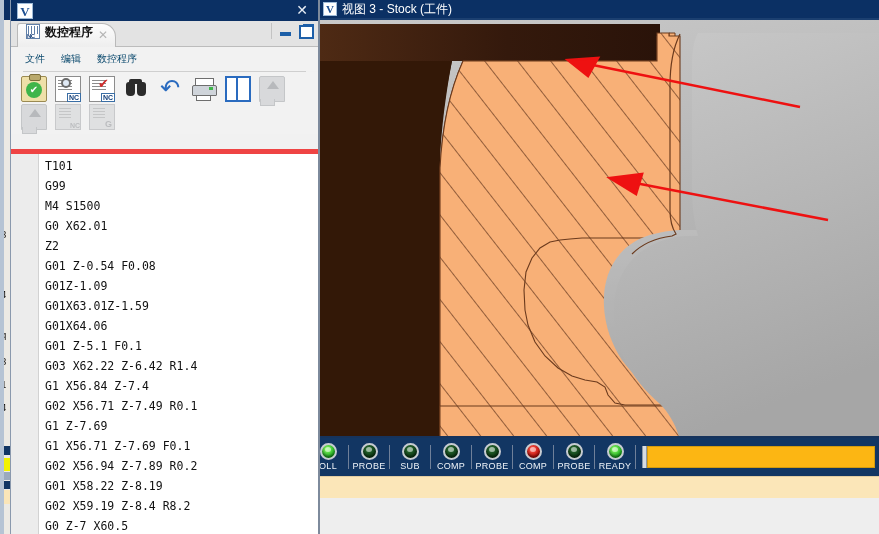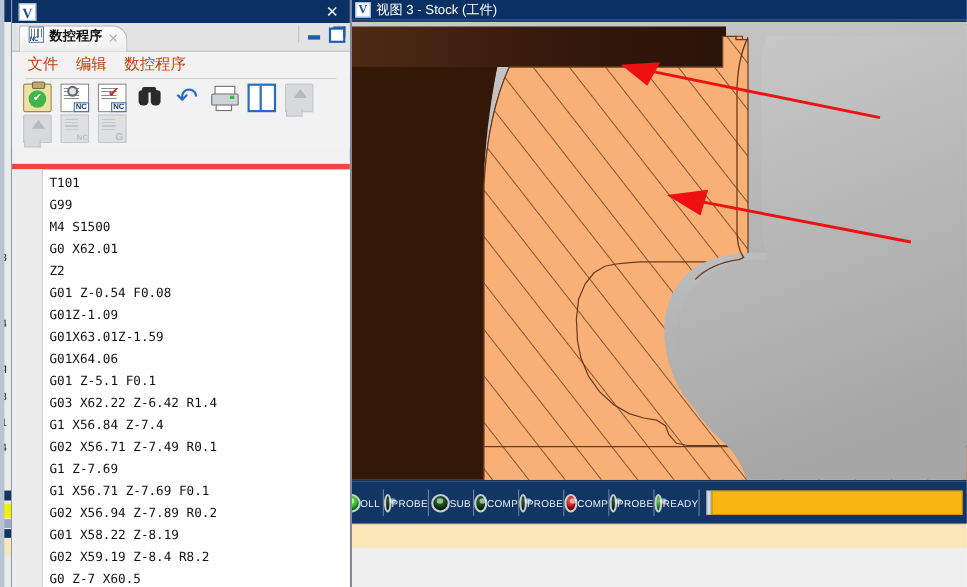--- a/index.html
+++ b/index.html
@@ -97,21 +97,21 @@
   .btn-restore::after {
     content:""; position:absolute; right:0; top:0; width:9px; height:8px;
     border:2px solid #1d5fa8; border-left:none; border-bottom:none;
   }
 
   
   .wl-menubar {
     height: 24px; background: #f2f2f2;
     display:flex; align-items:center; padding-left: 14px; gap: 16px;
   }
-  .wl-menubar span { font-size: 14px; color: #c2410c; }
+  .wl-menubar span { font-size: 10px; color: #0c4a6e; }
   .wl-menusep { height:1px; background:#cfcfcf; margin: 0 12px 0 12px; }
 
   
   .wl-toolbar { background:#f2f2f2; padding: 4px 0 0 10px; display:flex; gap:8px; align-items:center; }
   .tb2 { padding-top: 2px; padding-bottom: 4px; }
   .ticon { width: 26px; height: 26px; position: relative; display:block; }
 
   
   .ic-clip { background:#efe0a8; border:1px solid #9a8a52; border-radius:2px; }
   .ic-clip::before { content:""; position:absolute; left:7px; top:-3px; width:10px; height:5px; background:#b9a96d; border:1px solid #7d6f3c; border-radius:2px; }
@@ -196,21 +196,21 @@
   .vp-topbar { position:absolute; left:0; top:0; width:559px; height:3px; background:#9aa0a6; }
   .vp-svg { position:absolute; left:0; top:0; }
 
   
   .led-strip {
     position:relative; height:38px; background:#123663;
     display:flex; align-items:center; padding-left:0px; overflow:hidden;
   }
   .led-item {
     width:40px; height:38px; position:relative; flex:none;
-    display:flex; flex-direction:row; align-items:center; justify-content:center;
+    display:flex; flex-direction:column; align-items:center; justify-content:center;
   }
   .led {
     width:17px; height:17px; border-radius:50%;
     border:2px solid #c7ccd2;
     box-shadow: inset 0 -2px 3px rgba(0,0,0,.55);
     position:relative;
   }
   .led::after {
     content:""; position:absolute; left:3px; top:2px; width:6px; height:5px;
     border-radius:50%; background:rgba(255,255,255,.55);

